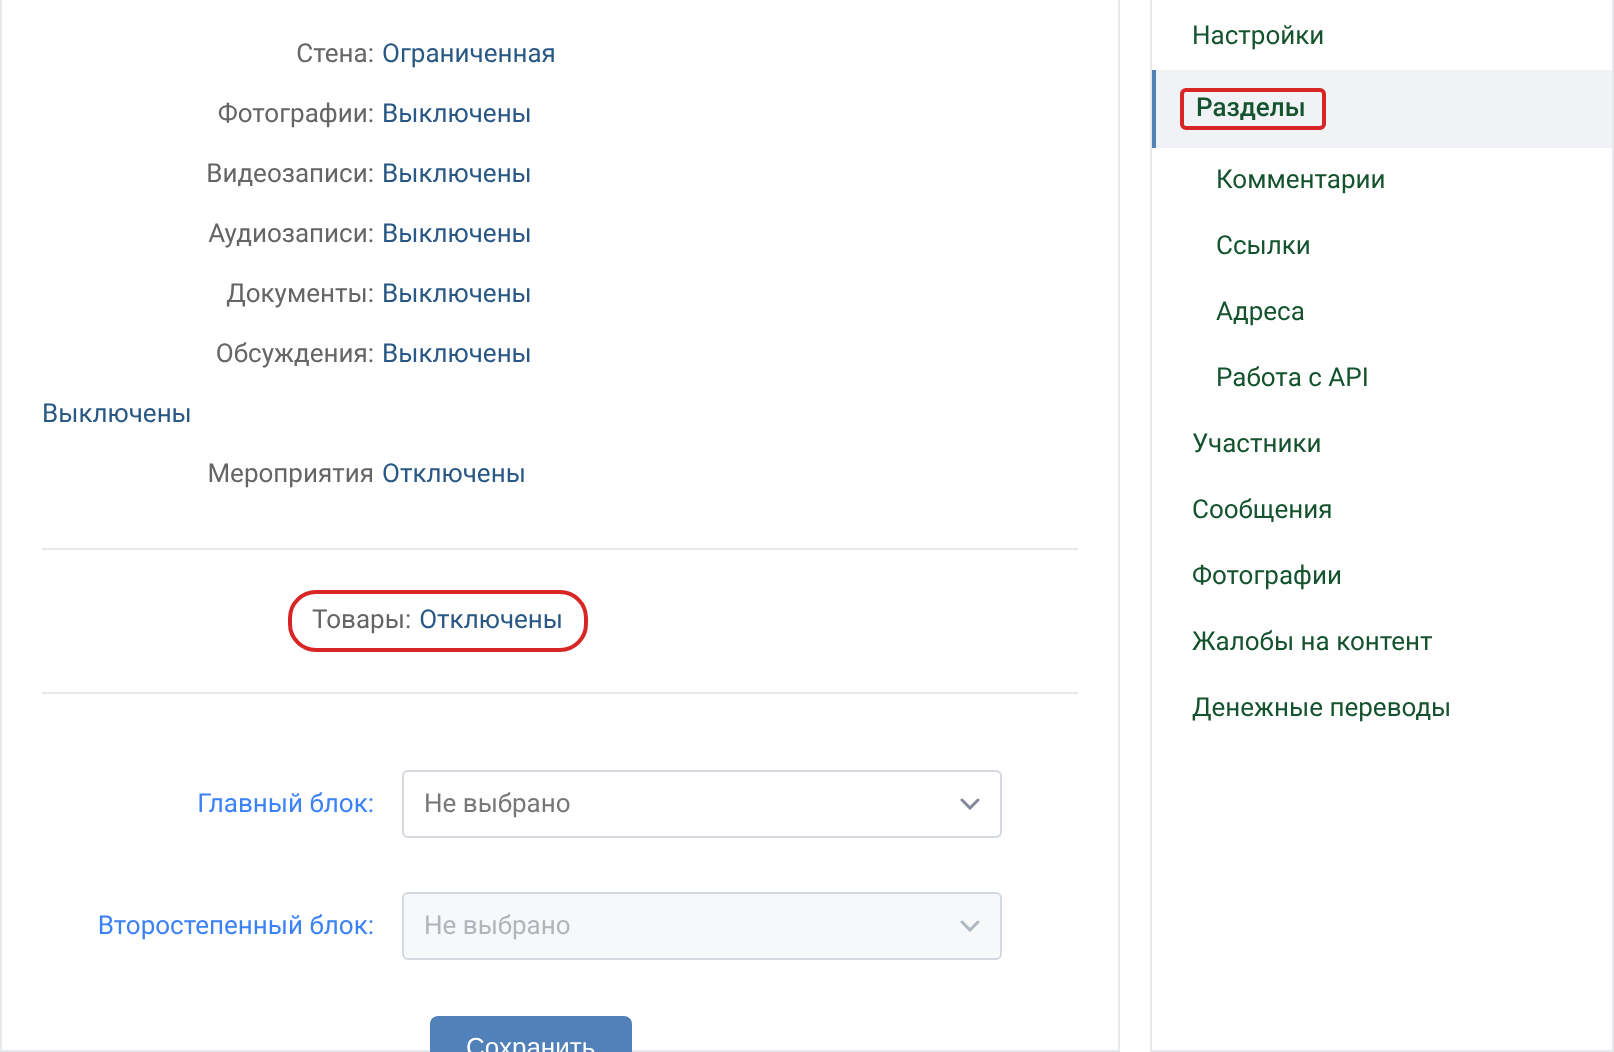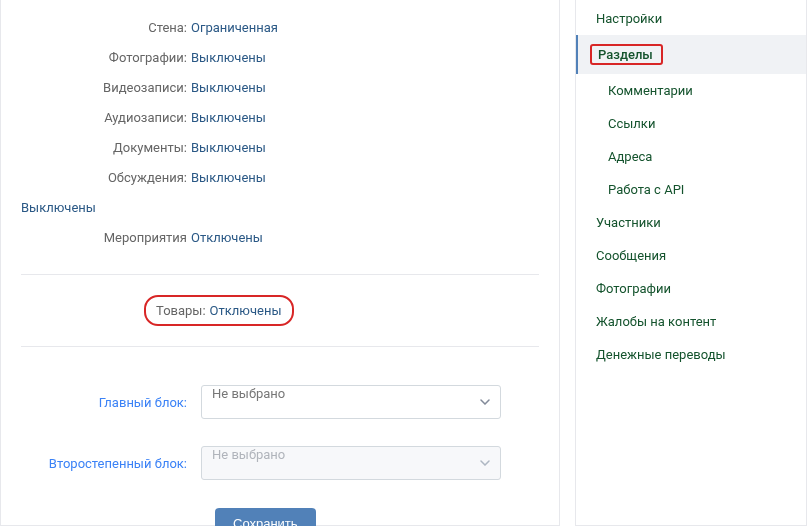--- a/index.html
+++ b/index.html
@@ -92,20 +92,21 @@
       padding-right: 14px;
     }
     .dropdown {
       flex: 0 0 300px;
       width: 300px;
       height: 34px;
       border: 1px solid #d3d9de;
       border-radius: 3px;
       padding: 0 32px 0 10px;
       display: flex;
+      align-items: center;
       position: relative;
       background: #fff;
       cursor: pointer;
       font-size: 13px;
     }
     .dropdown.disabled {
       background: #f7f8fa;
       color: #9aa0a6;
       cursor: default;
     }

